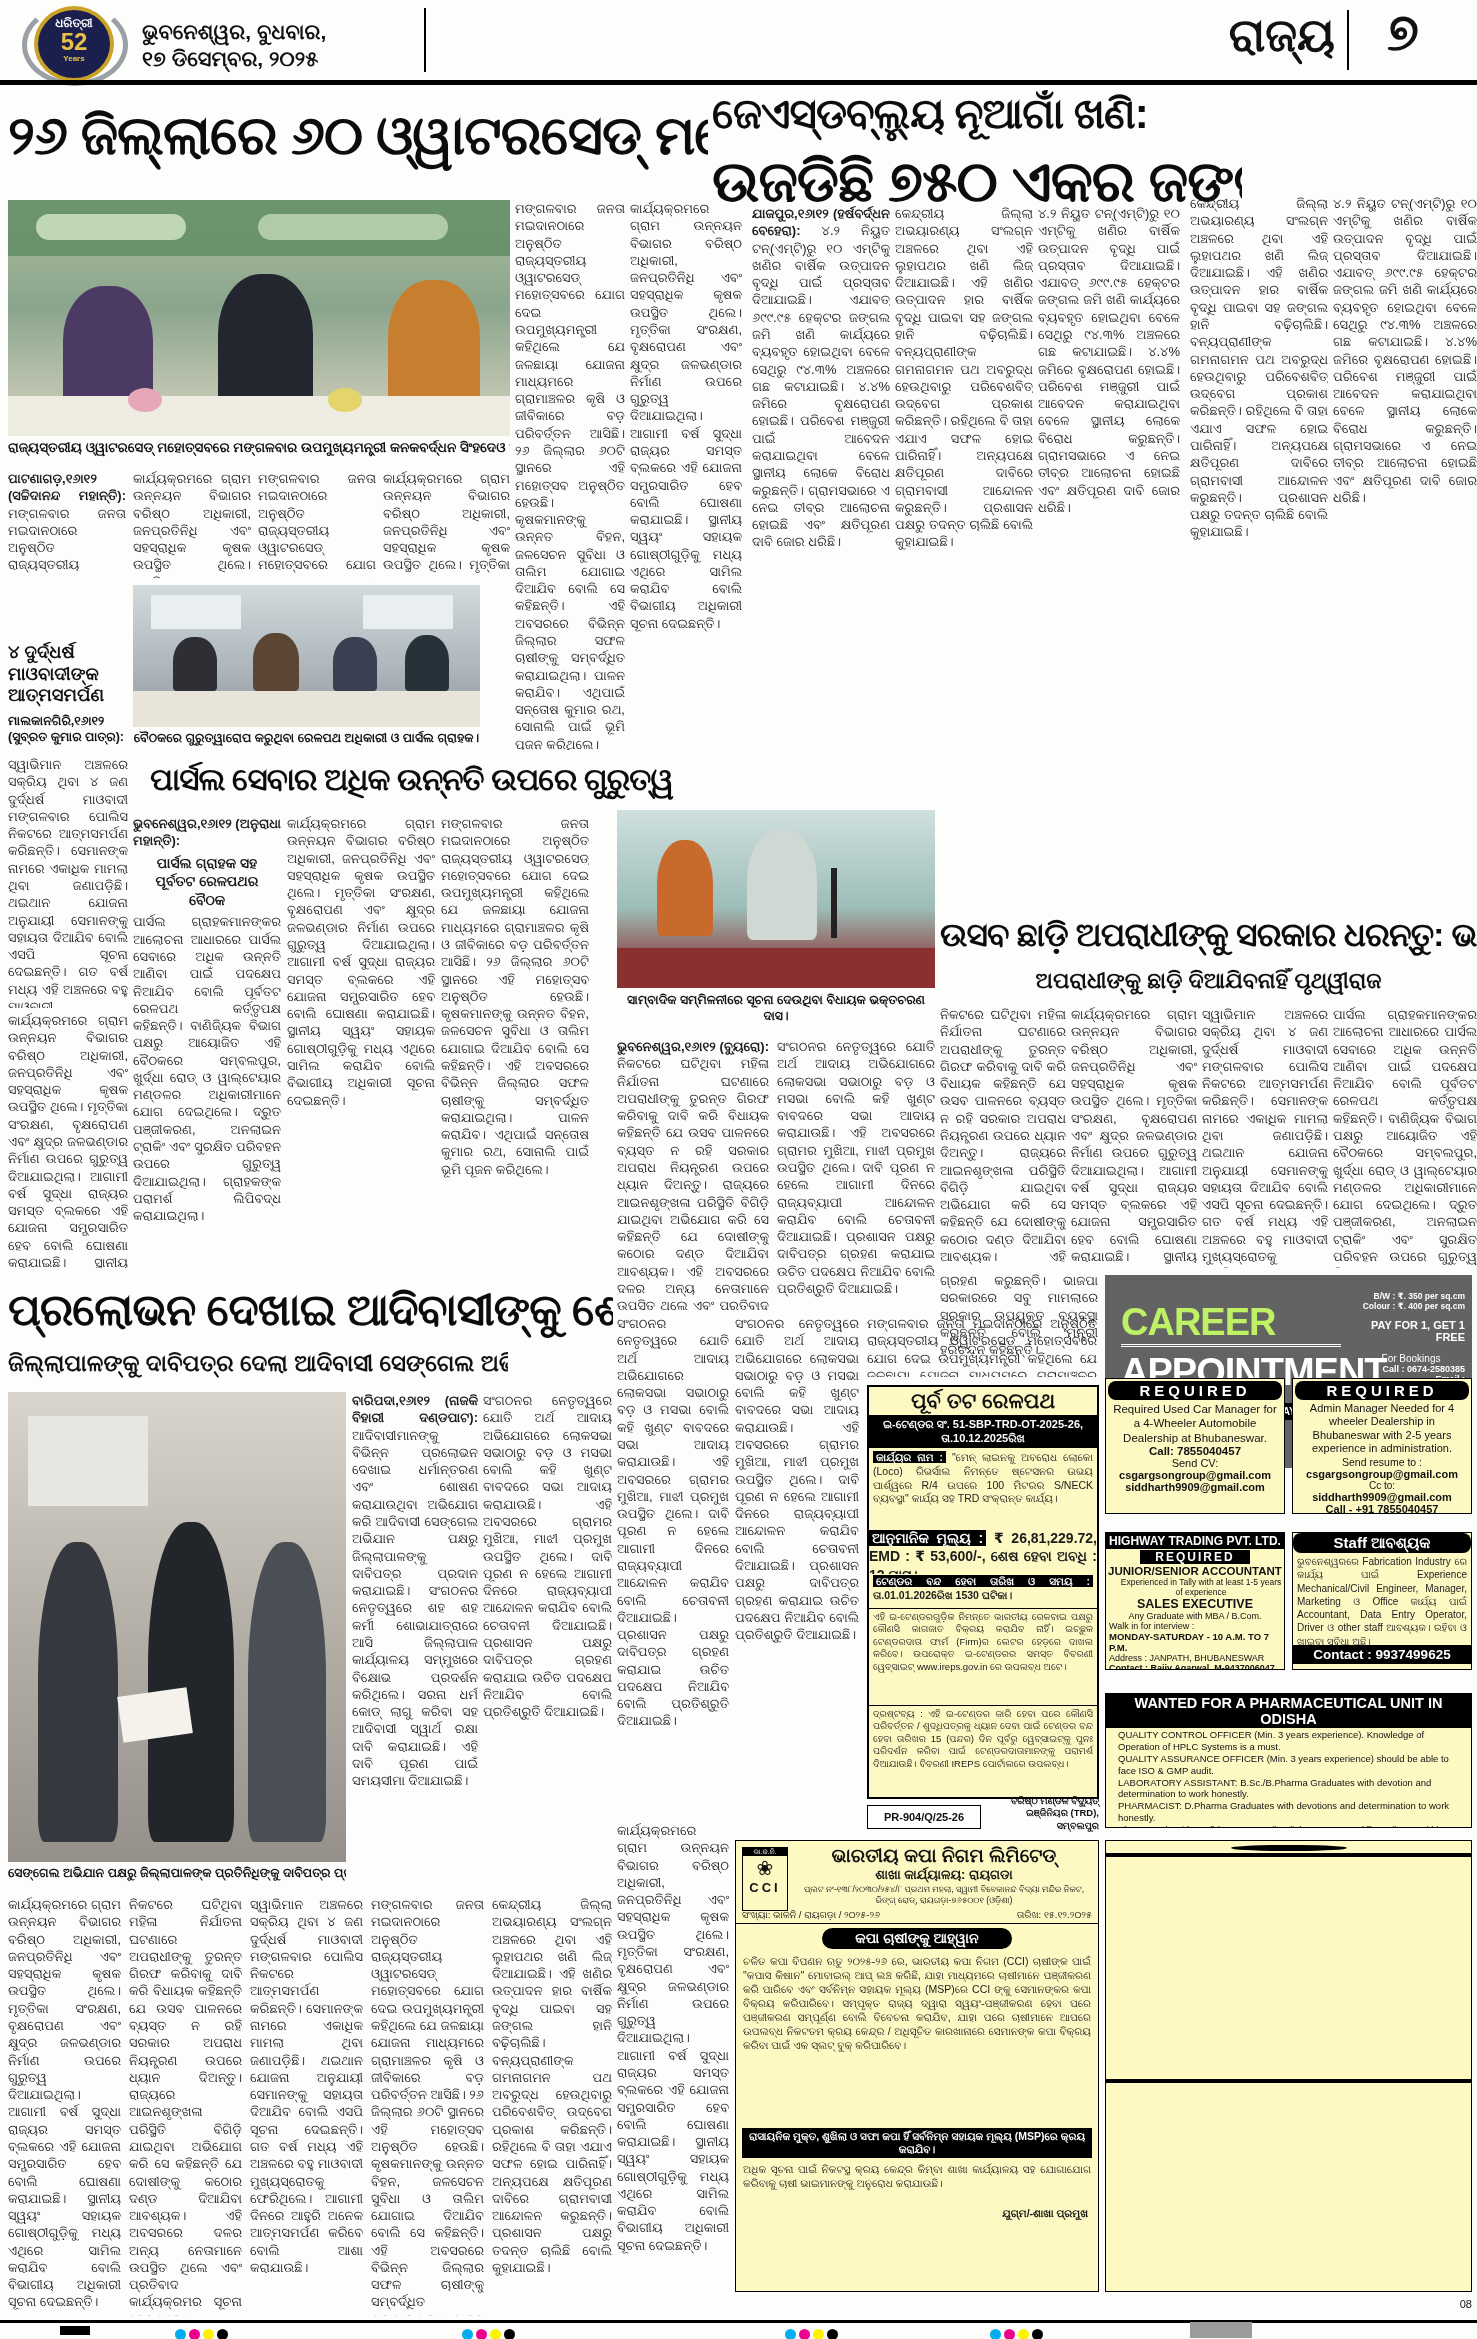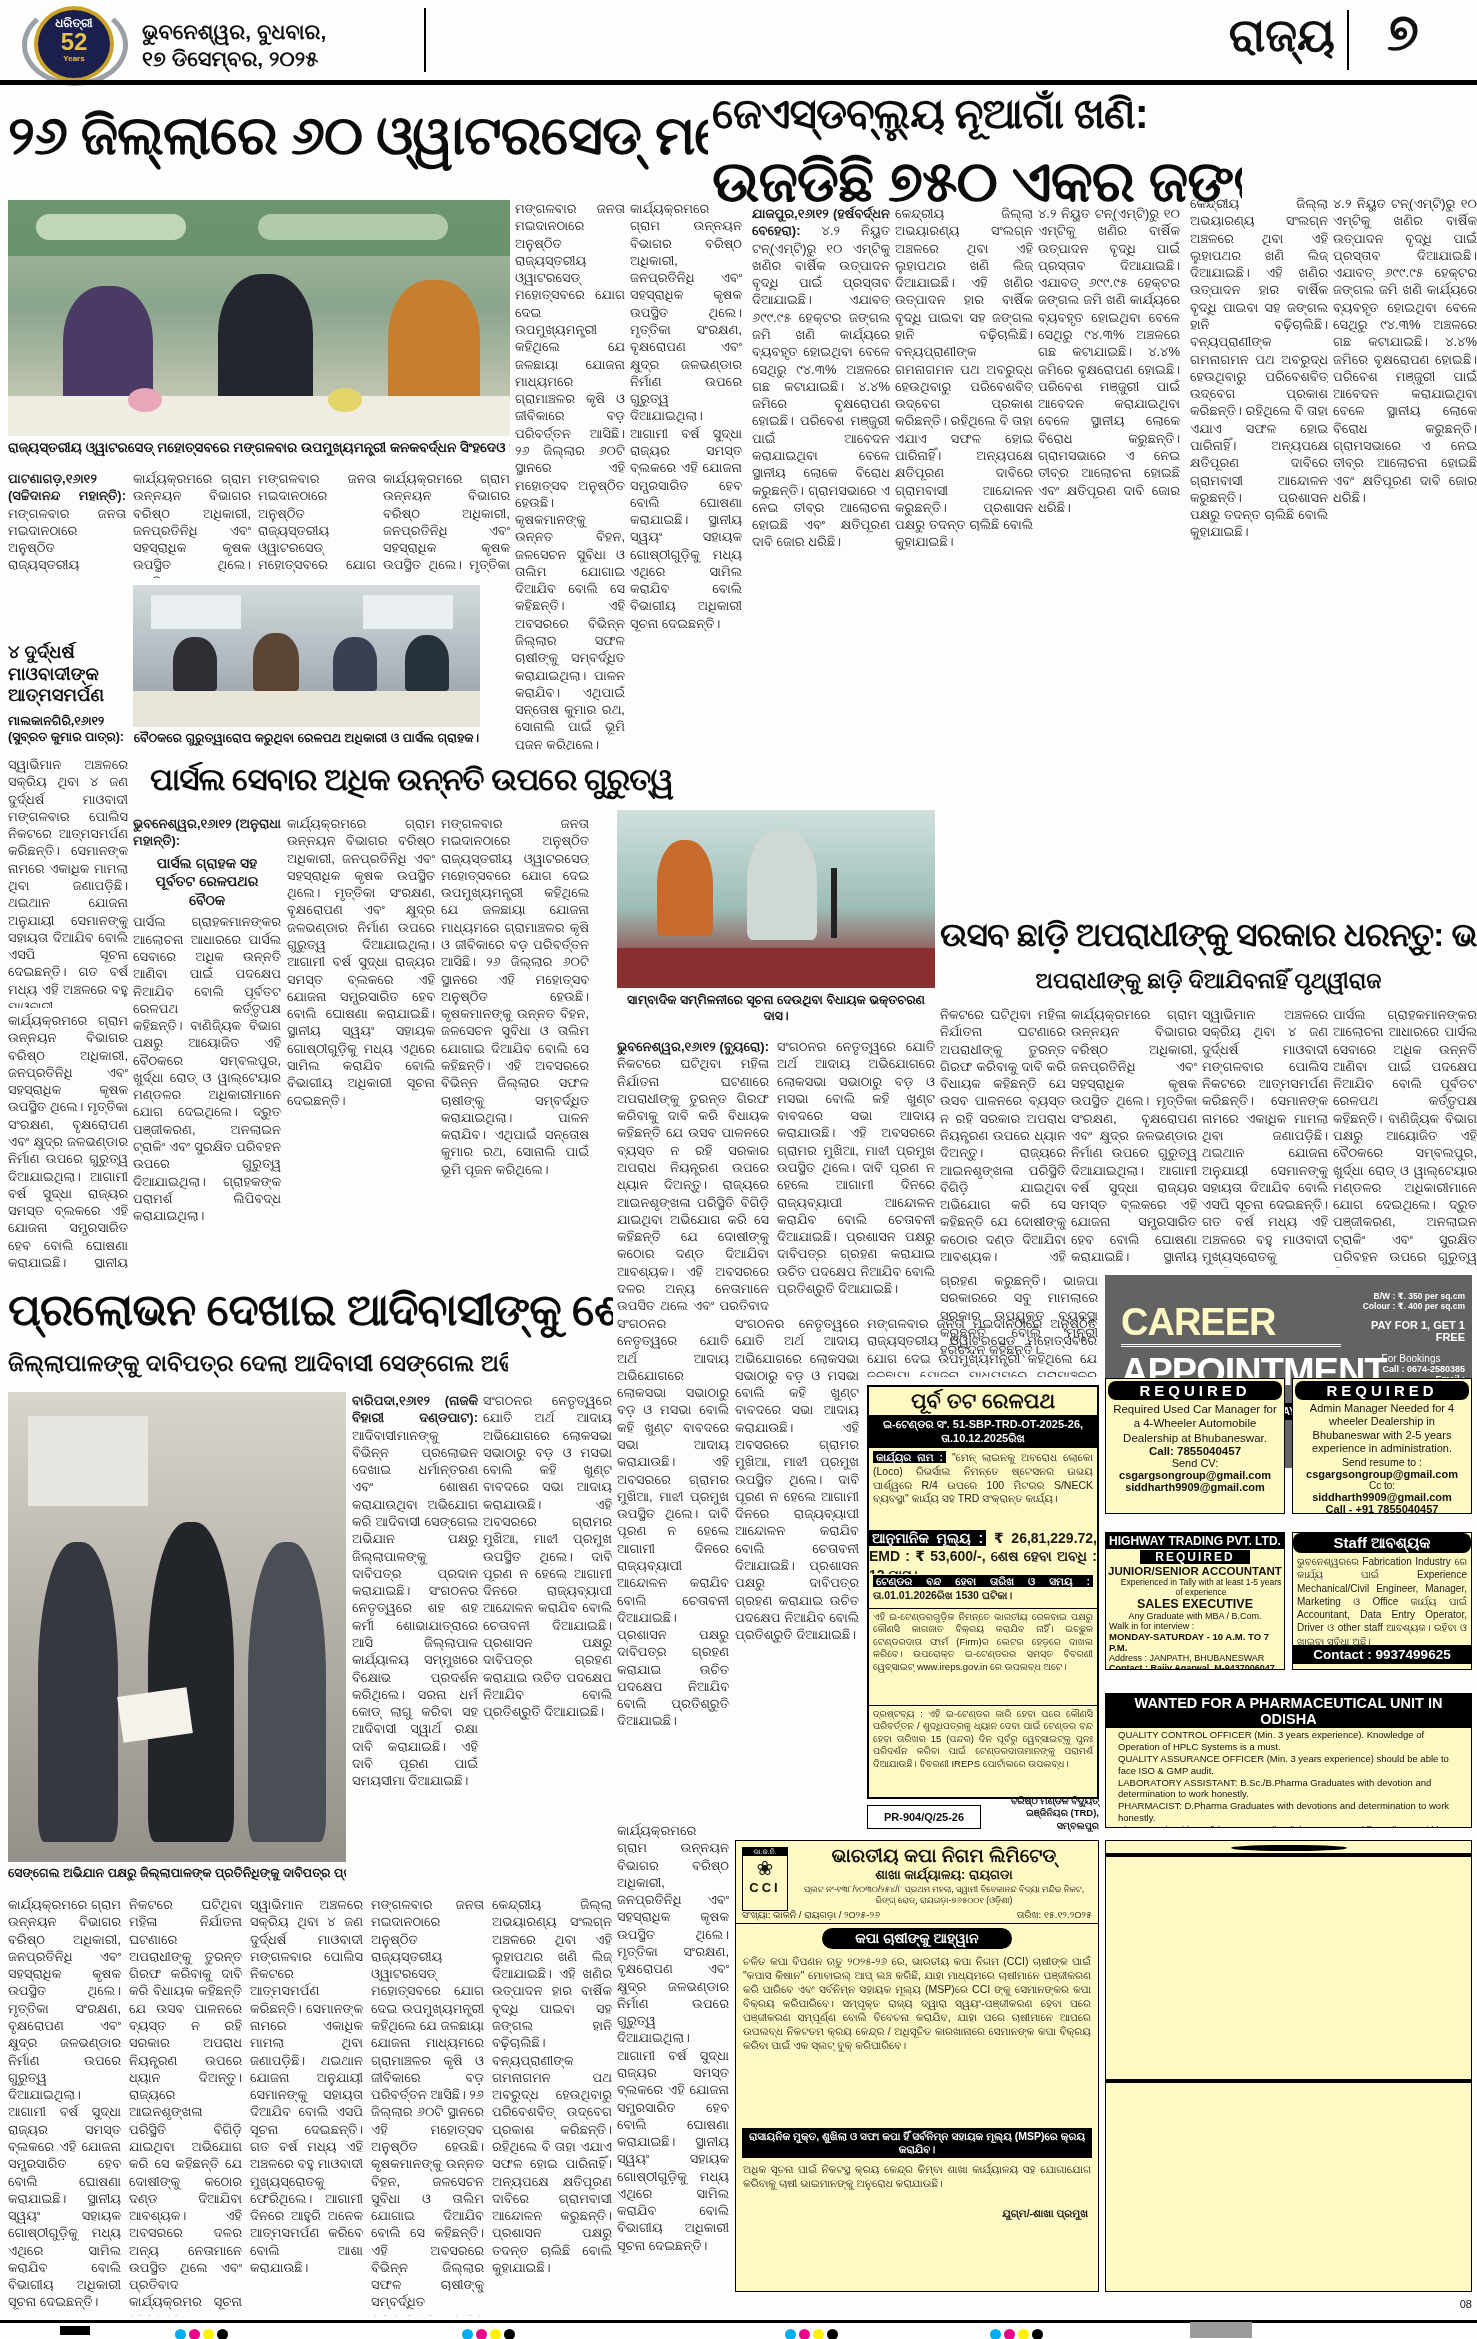--- a/index.html
+++ b/index.html
@@ -169,21 +169,21 @@
       <span style="font-size:9.5px;">ତାରିଖ: ୧୫.୧୨.୨୦୨୫</span>
     </div>
     <div class="blackbar" style="width:190px;margin:4px auto;border-radius:12px;font-size:14px;padding:2px 0;">କପା ଚାଷୀଙ୍କୁ ଆହ୍ୱାନ</div>
     <div class="oc" style="font-size:10.5px;padding:2px 7px;height:168px;">ଚଳିତ କପା ବିପଣନ ଋତୁ ୨୦୨୫-୨୬ ରେ, ଭାରତୀୟ କପା ନିଗମ (CCI) ଚାଷୀଙ୍କ ପାଇଁ "କପାସ କିଷାନ" ମୋବାଇଲ୍ ଆପ୍ ଲଞ୍ଚ କରିଛି, ଯାହା ମାଧ୍ୟମରେ ଚାଷୀମାନେ ପଞ୍ଜୀକରଣ କରି ପାରିବେ ଏବଂ ସର୍ବନିମ୍ନ ସହାୟକ ମୂଲ୍ୟ (MSP)ରେ CCI ଙ୍କୁ ସେମାନଙ୍କର କପା ବିକ୍ରୟ କରିପାରିବେ। ସମ୍ପୃକ୍ତ ରାଜ୍ୟ ଦ୍ୱାରା ସ୍ୱୟଂ-ପଞ୍ଜୀକରଣ ହେବା ପରେ ପଞ୍ଜୀକରଣ ସମ୍ପୂର୍ଣ୍ଣ ବୋଲି ବିବେଚନା କରାଯିବ, ଯାହା ପରେ ଚାଷୀମାନେ ଆପରେ ଉପଲବ୍ଧ ନିକଟତମ କ୍ରୟ କେନ୍ଦ୍ର / ଅଧିସୂଚିତ କାରଖାନାରେ ସେମାନଙ୍କ କପା ବିକ୍ରୟ କରିବା ପାଇଁ ଏକ ସ୍ଲଟ୍ ବୁକ୍ କରିପାରିବେ।</div>
     <div class="blackbar" style="margin:3px 6px;font-size:10.5px;padding:2px 3px;">ରାସାୟନିକ ମୁକ୍ତ, ଶୁଖିଲା ଓ ସଫା କପା ହିଁ ସର୍ବନିମ୍ନ ସହାୟକ ମୂଲ୍ୟ (MSP)ରେ କ୍ରୟ କରାଯିବ।</div>
     <div class="oc" style="font-size:10.5px;padding:2px 7px;height:42px;">ଅଧିକ ସୂଚନା ପାଇଁ ନିକଟସ୍ଥ କ୍ରୟ କେନ୍ଦ୍ର କିମ୍ବା ଶାଖା କାର୍ଯ୍ୟାଳୟ ସହ ଯୋଗାଯୋଗ କରିବାକୁ ଚାଷୀ ଭାଇମାନଙ୍କୁ ଅନୁରୋଧ କରାଯାଉଛି।</div>
     <div style="font-size:10.5px;font-weight:700;text-align:right;padding:0 10px;">ଯୁଗ୍ମ/-ଶାଖା ପ୍ରମୁଖ</div>
   </div>
 
   <div class="abs" style="left:1105px;top:1275px;width:367px;height:193px;background:#636363;">
-    <div class="abs" style="left:16px;top:26px;width:220px;font-size:38px;font-weight:800;color:#fef9c3;letter-spacing:-1px;border-bottom:3px double #fff;">CAREER</div>
+    <div class="abs" style="left:16px;top:26px;width:220px;font-size:38px;font-weight:800;color:#bef264;letter-spacing:-1px;border-bottom:3px double #fff;">CAREER</div>
     <div class="abs" style="left:16px;top:76px;width:240px;font-size:38px;font-weight:800;color:#fff;letter-spacing:-1px;">APPOINTMENT</div>
     <div class="abs blackbar" style="left:60px;top:128px;width:210px;font-size:10px;padding:3px 0;">ON EVERY WEDNESDAY &amp; SATURDAY</div>
     <div class="abs" style="left:252px;top:16px;width:108px;text-align:right;color:#fff;">
       <div style="font-size:8.5px;font-weight:700;">B/W : ₹. 350 per sq.cm</div>
       <div style="font-size:8.5px;font-weight:700;">Colour : ₹. 400 per sq.cm</div>
       <div style="font-size:11px;font-weight:800;margin-top:8px;">PAY FOR 1, GET 1 FREE</div>
       <div style="font-size:10px;margin-top:10px;text-align:center;">For Bookings</div>
       <div style="font-size:9px;font-weight:700;">Call : 0674-2580385</div>
       <div style="font-size:9px;font-weight:700;">Email : advt@dharitri.com</div>
     </div>

